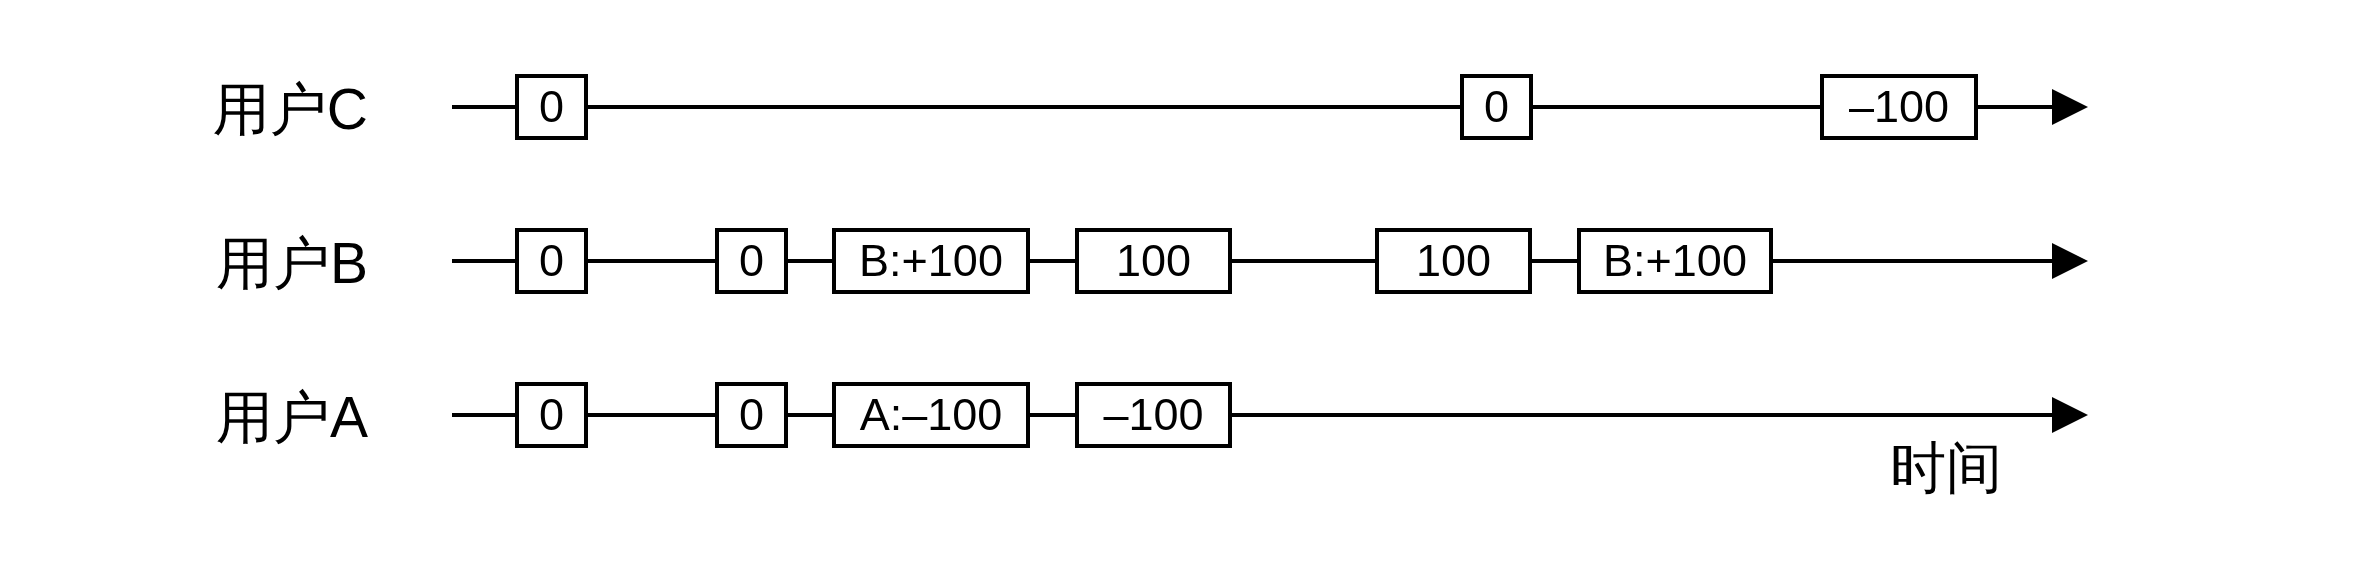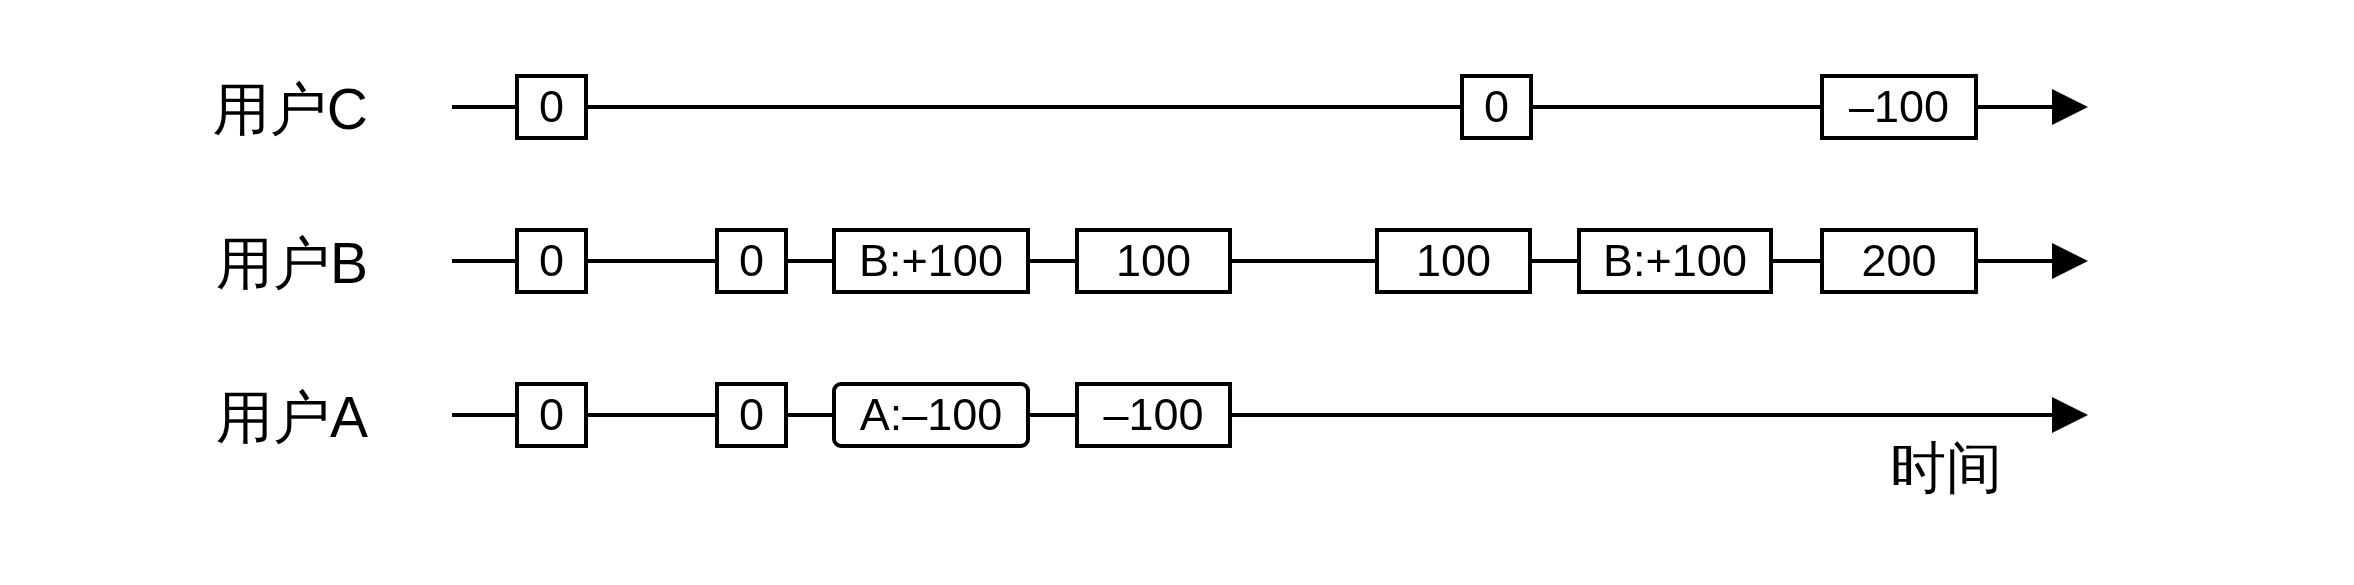--- a/index.html
+++ b/index.html
@@ -91,28 +91,27 @@
   <div class="row" style="top:184px;">
     <div class="row-label">用户B</div>
     <div class="tl-line"></div>
     <div class="arrowhead"></div>
     <div class="node" style="left:515px; width:73px;">0</div>
     <div class="node" style="left:715px; width:73px;">0</div>
     <div class="node" style="left:832px; width:198px;">B:+100</div>
     <div class="node" style="left:1075px; width:157px;">100</div>
     <div class="node" style="left:1375px; width:157px;">100</div>
     <div class="node" style="left:1577px; width:196px;">B:+100</div>
-    <div class="node" style="left:1820px; width:158px;">200</div>
   </div>
 
   <div class="row" style="top:338px;padding-left:21px;">
     <div class="row-label">用户A</div>
     <div class="tl-line"></div>
     <div class="arrowhead"></div>
     <div class="node" style="left:515px; width:73px;">0</div>
     <div class="node" style="left:715px; width:73px;">0</div>
-    <div class="node" style="left:832px; width:198px;border-radius:9px;">A:–100</div>
+    <div class="node" style="left:832px; width:198px;">A:–100</div>
     <div class="node" style="left:1075px; width:157px;">–100</div>
   </div>
 
   <div class="axis-label">时间</div>
 
 </div>
 
 </body></html>

